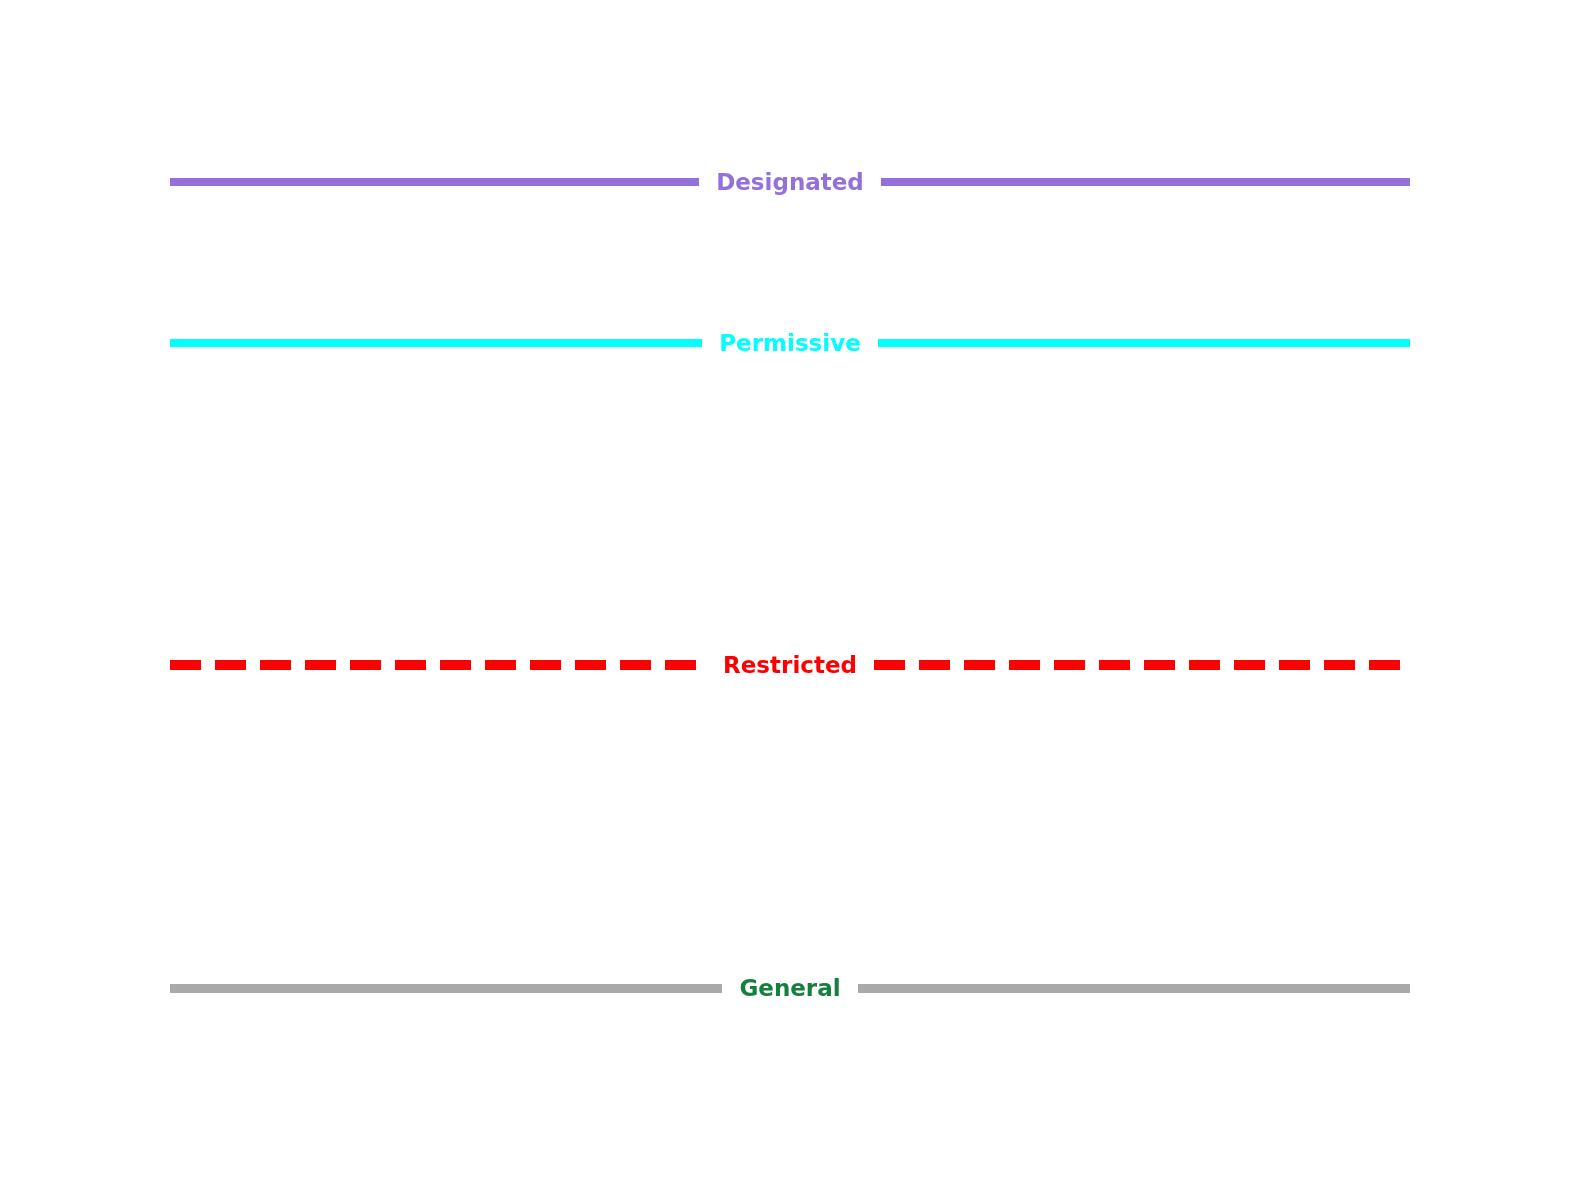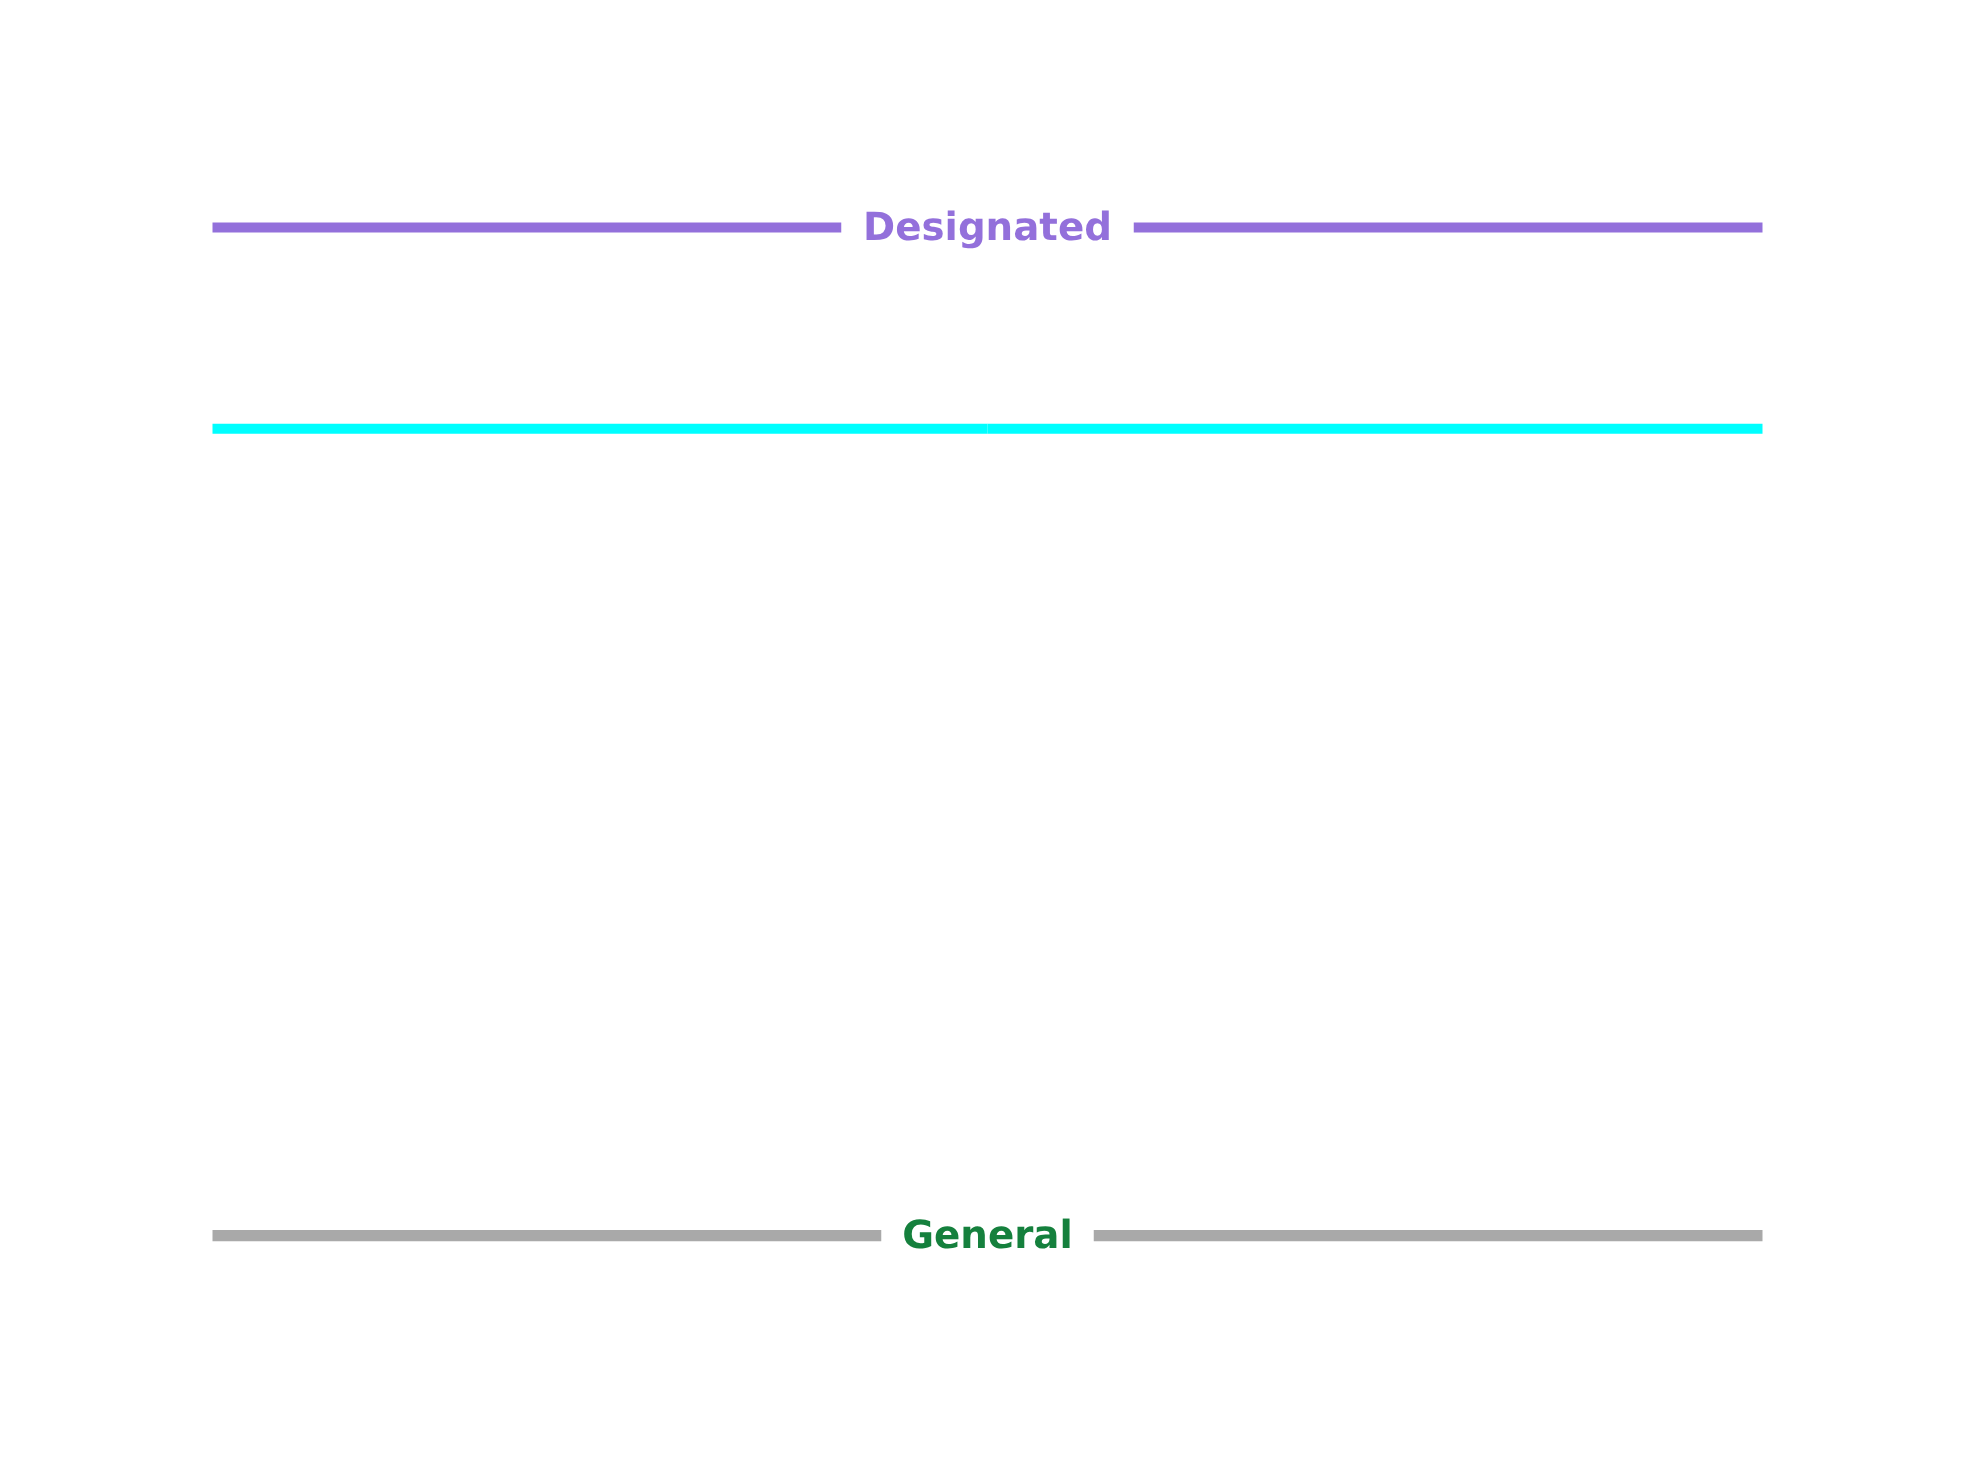--- a/index.html
+++ b/index.html
@@ -21,38 +21,44 @@
     align-items: center;
     height: 44px;
   }
   .line {
     flex: 1 1 0;
     min-width: 0;
   }
   .label {
     flex: 0 0 auto;
     padding: 0 17px;
-    font-size: 31px;
+    font-size: 23px;
     font-weight: bold;
     line-height: 44px;
     white-space: nowrap;
     text-align: right;
   }
 </style>
 </head>
 <body>
 
 <div id="canvas" style="width: 1580px; height: 1180px; background: rgb(255, 255, 255);">
     <div class="row" style="left: 170px; width: 1240px; height: 44px; top: 160px;">
       <div class="line" style="height: 8px; background: rgb(147, 112, 219);"></div>
       <div class="label" style="color: rgb(147, 112, 219);">Designated</div>
       <div class="line" style="height: 8px; background: rgb(147, 112, 219);"></div>
     </div>
     <div class="row" style="left: 170px; width: 1240px; height: 44px; top: 321px;">
       <div class="line" style="height: 8px; background: rgb(0, 255, 255);"></div>
+      <div class="label" style="color: rgb(0, 255, 255);">Permissive</div>
       <div class="line" style="height: 8px; background: rgb(0, 255, 255);"></div>
+    </div>
+    <div class="row" style="left: 170px; width: 1240px; height: 44px; top: 643px;">
+      <div class="line" style="height: 10px; background: repeating-linear-gradient(to right, rgb(255, 0, 0) 0px, rgb(255, 0, 0) 31px, transparent 31px, transparent 45px);"></div>
+      <div class="label" style="color: rgb(255, 0, 0);">Restricted</div>
+      <div class="line" style="height: 10px; background: repeating-linear-gradient(to right, rgb(255, 0, 0) 0px, rgb(255, 0, 0) 31px, transparent 31px, transparent 45px);"></div>
     </div>
     <div class="row" style="left: 170px; width: 1240px; height: 44px; top: 966px;">
       <div class="line" style="height: 9px; background: rgb(169, 169, 169);"></div>
       <div class="label" style="color: #15803d;">General</div>
       <div class="line" style="height: 9px; background: rgb(169, 169, 169);"></div>
     </div>
   </div>
 
 </body></html>

